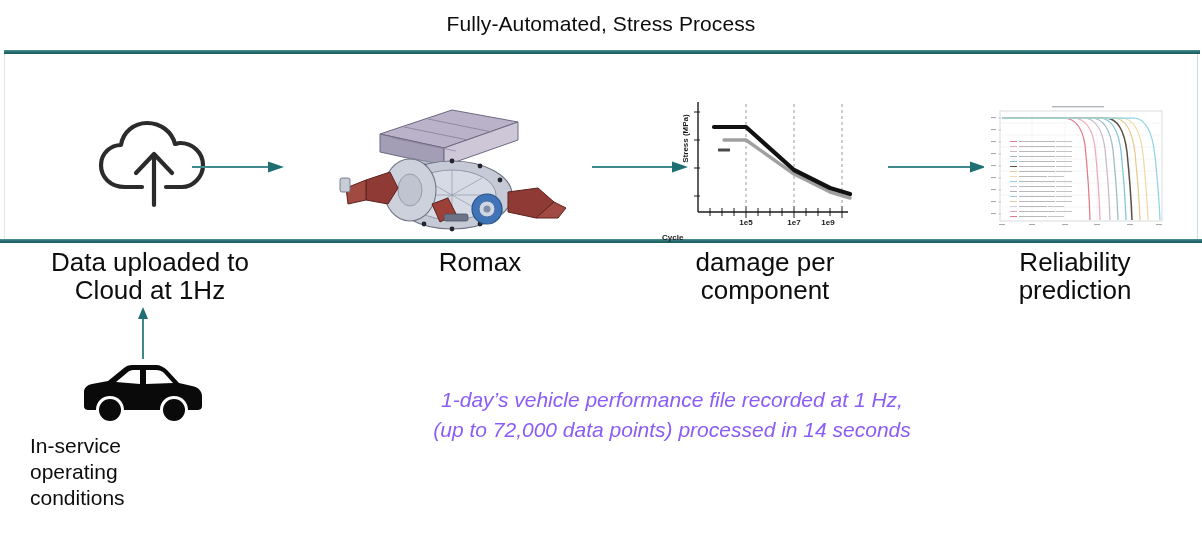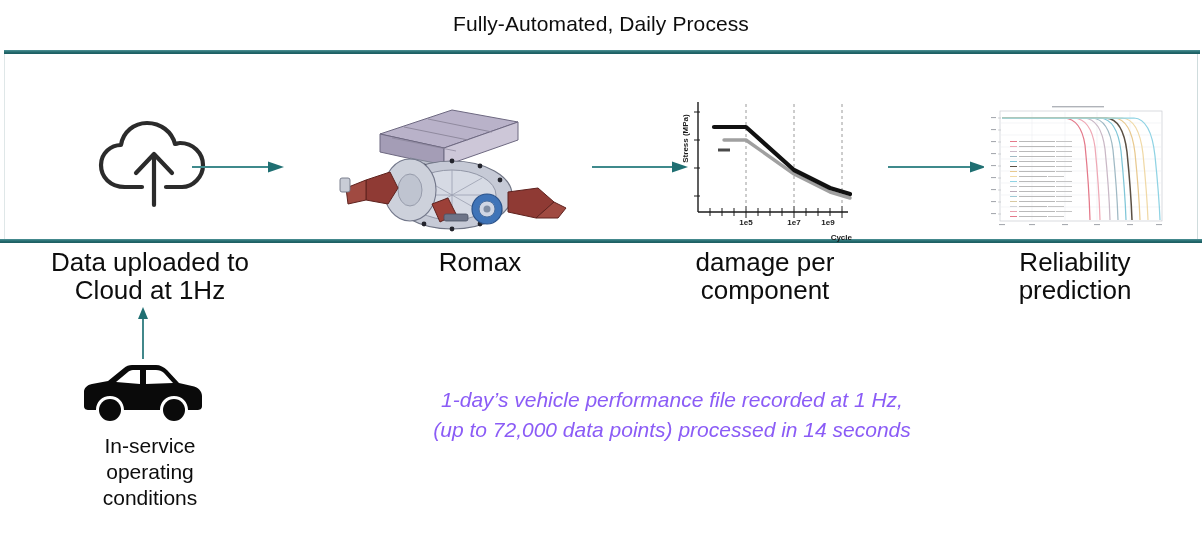--- a/index.html
+++ b/index.html
@@ -89,21 +89,20 @@
   .cap-cloud   { left: 10px;  top: 248px; width: 280px; }
   .cap-romax   { left: 355px; top: 248px; width: 250px; }
   .cap-fatigue { left: 640px; top: 248px; width: 250px; }
   .cap-relia   { left: 950px; top: 248px; width: 250px; }
 
   .cap-car {
     position: absolute;
     left: 30px;
     top: 433px;
     width: 240px;
-    text-align: center;
     font-size: 21px;
     line-height: 26px;
     color: #0d0d0d;
   }
 
   
   .car-arrow {
     position: absolute;
     left: 136px;
     top: 307px;
@@ -144,21 +143,21 @@
     transform: rotate(-90deg);
     transform-origin: center;
     font-size: 8px;
     font-weight: bold;
     color: #1a1a1a;
     text-align: center;
   }
   .fatigue-chart .xlab {
     position: absolute;
     left: 0; bottom: 0; width: 190px;
-    text-align: right;
+    text-align: left;
     font-size: 8px;
     font-weight: bold;
     color: #1a1a1a;
   }
   .fatigue-chart .xtick {
     position: absolute;
     bottom: 15px;
     font-size: 8px;
     font-weight: bold;
     color: #1a1a1a;
@@ -191,21 +190,21 @@
     background: #b9b9b9;
   }
   .lg-text.short { max-width: 28px; }
   .lg-val { width: 16px; height: 1.6px; background: #c4c4c4; flex: none; }
 </style>
 </head>
 <body>
 
 <div id="slide">
 
-  <div class="slide-title">Fully-Automated, Daily Process</div>
+  <div class="slide-title">Fully-Automated, Stress Process</div>
 
   <div class="rule rule-top"></div>
   <div class="band"></div>
   <div class="rule rule-bottom"></div>
 
   <div class="step step-cloud">
     <span>
       <svg width="126" height="96" viewBox="0 0 126 96">
         <path d="M33 70 C18 70 9 60 9 48 C9 36 19 28 29 28 C31 15 42 6 55 6
                  C69 6 80 15 83 27 C84 27 86 26 88 26 C101 26 111 36 111 48

